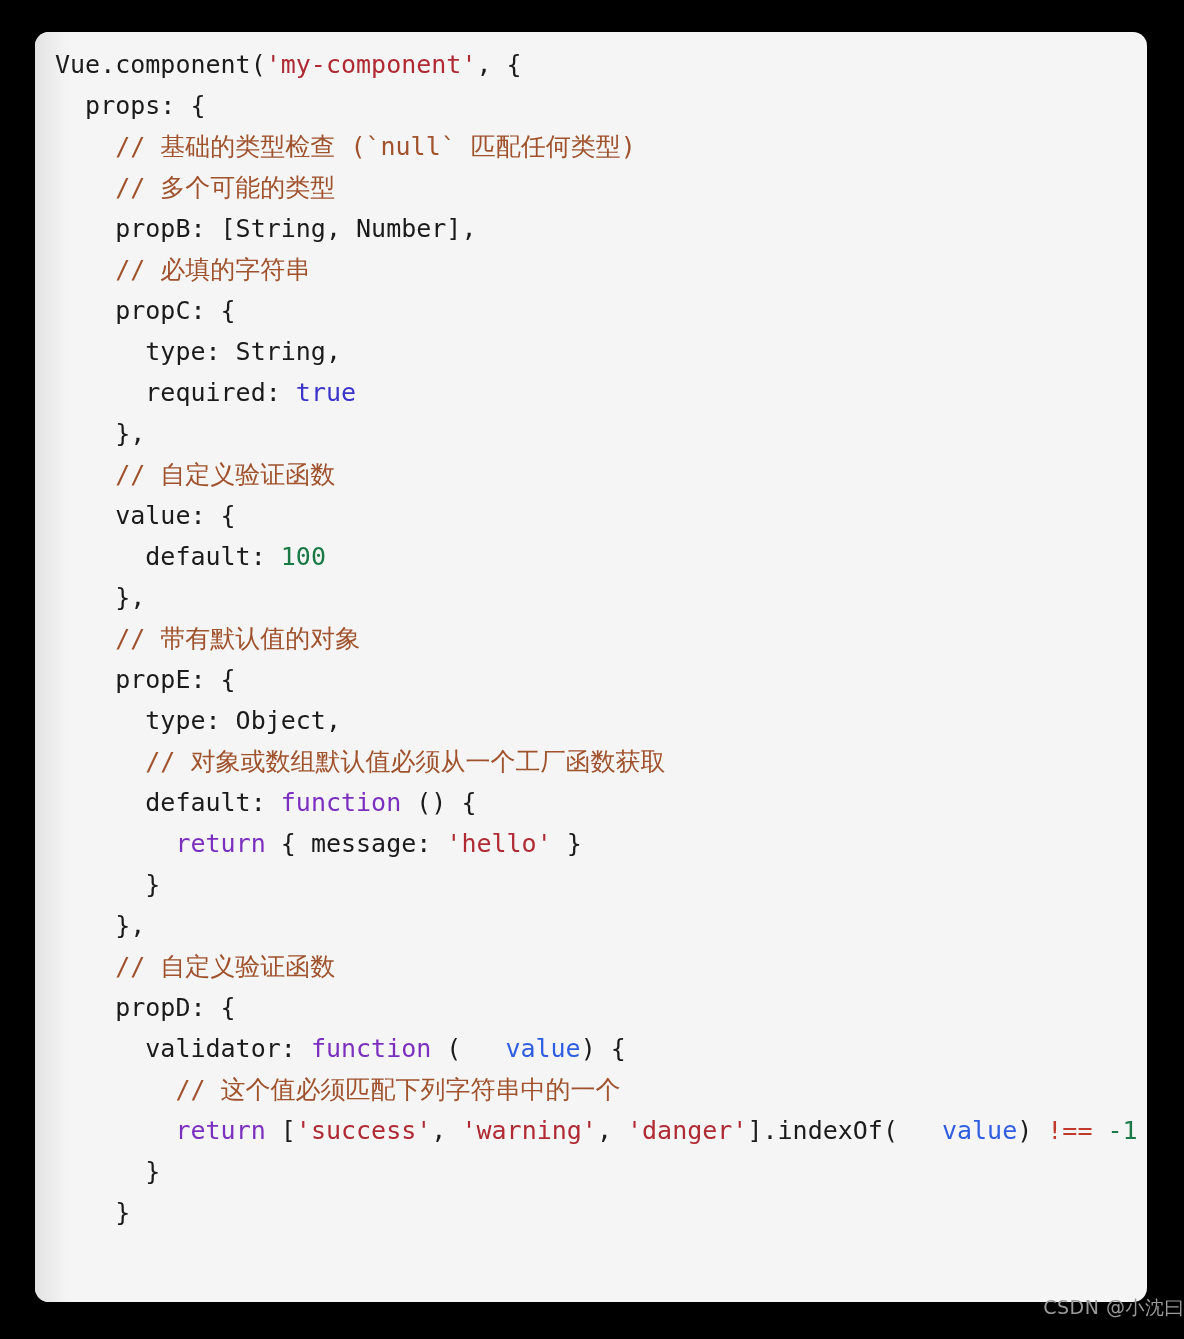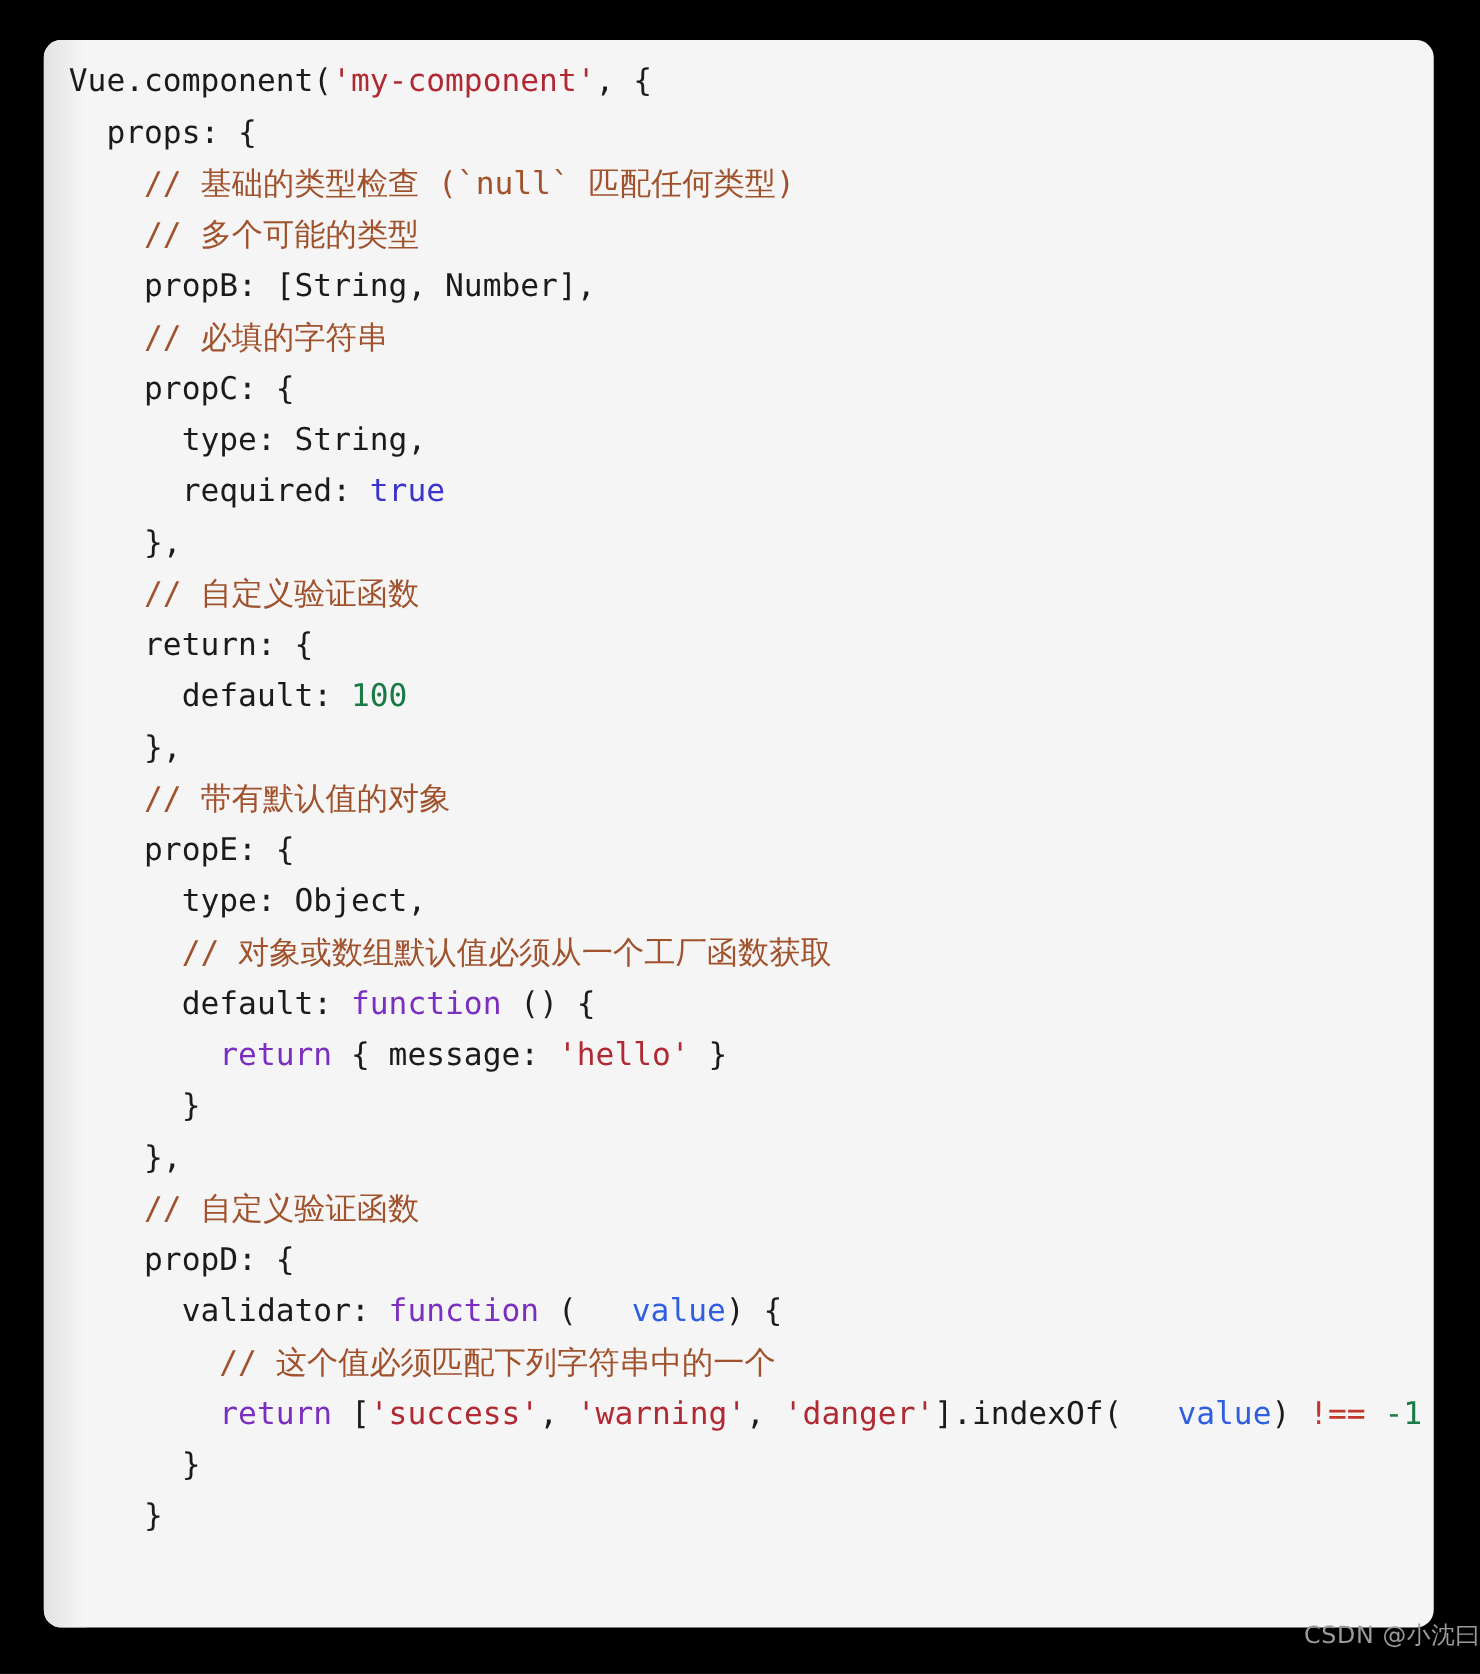--- a/index.html
+++ b/index.html
@@ -110,21 +110,21 @@
           <div class="code-line"><span class="tok-plain">  props: {</span></div>
           <div class="code-line"><span class="tok-comment">    // 基础的类型检查 (`null` 匹配任何类型)</span></div>
           <div class="code-line"><span class="tok-comment">    // 多个可能的类型</span></div>
           <div class="code-line"><span class="tok-plain">    propB: [String, Number],</span></div>
           <div class="code-line"><span class="tok-comment">    // 必填的字符串</span></div>
           <div class="code-line"><span class="tok-plain">    propC: {</span></div>
           <div class="code-line"><span class="tok-plain">      type: String,</span></div>
           <div class="code-line"><span class="tok-plain">      required: </span><span class="tok-bool">true</span></div>
           <div class="code-line"><span class="tok-plain">    },</span></div>
           <div class="code-line"><span class="tok-comment">    // 自定义验证函数</span></div>
-          <div class="code-line"><span class="tok-plain">    return: {</span></div>
+          <div class="code-line"><span class="tok-plain">    value: {</span></div>
           <div class="code-line"><span class="tok-plain">      default: </span><span class="tok-number">100</span></div>
           <div class="code-line"><span class="tok-plain">    },</span></div>
           <div class="code-line"><span class="tok-comment">    // 带有默认值的对象</span></div>
           <div class="code-line"><span class="tok-plain">    propE: {</span></div>
           <div class="code-line"><span class="tok-plain">      type: Object,</span></div>
           <div class="code-line"><span class="tok-comment">      // 对象或数组默认值必须从一个工厂函数获取</span></div>
           <div class="code-line"><span class="tok-plain">      default: </span><span class="tok-keyword">function</span><span class="tok-plain"> () {</span></div>
           <div class="code-line"><span class="tok-plain">        </span><span class="tok-keyword">return</span><span class="tok-plain"> { message: </span><span class="tok-string">'hello'</span><span class="tok-plain"> }</span></div>
           <div class="code-line"><span class="tok-plain">      }</span></div>
           <div class="code-line"><span class="tok-plain">    },</span></div>

